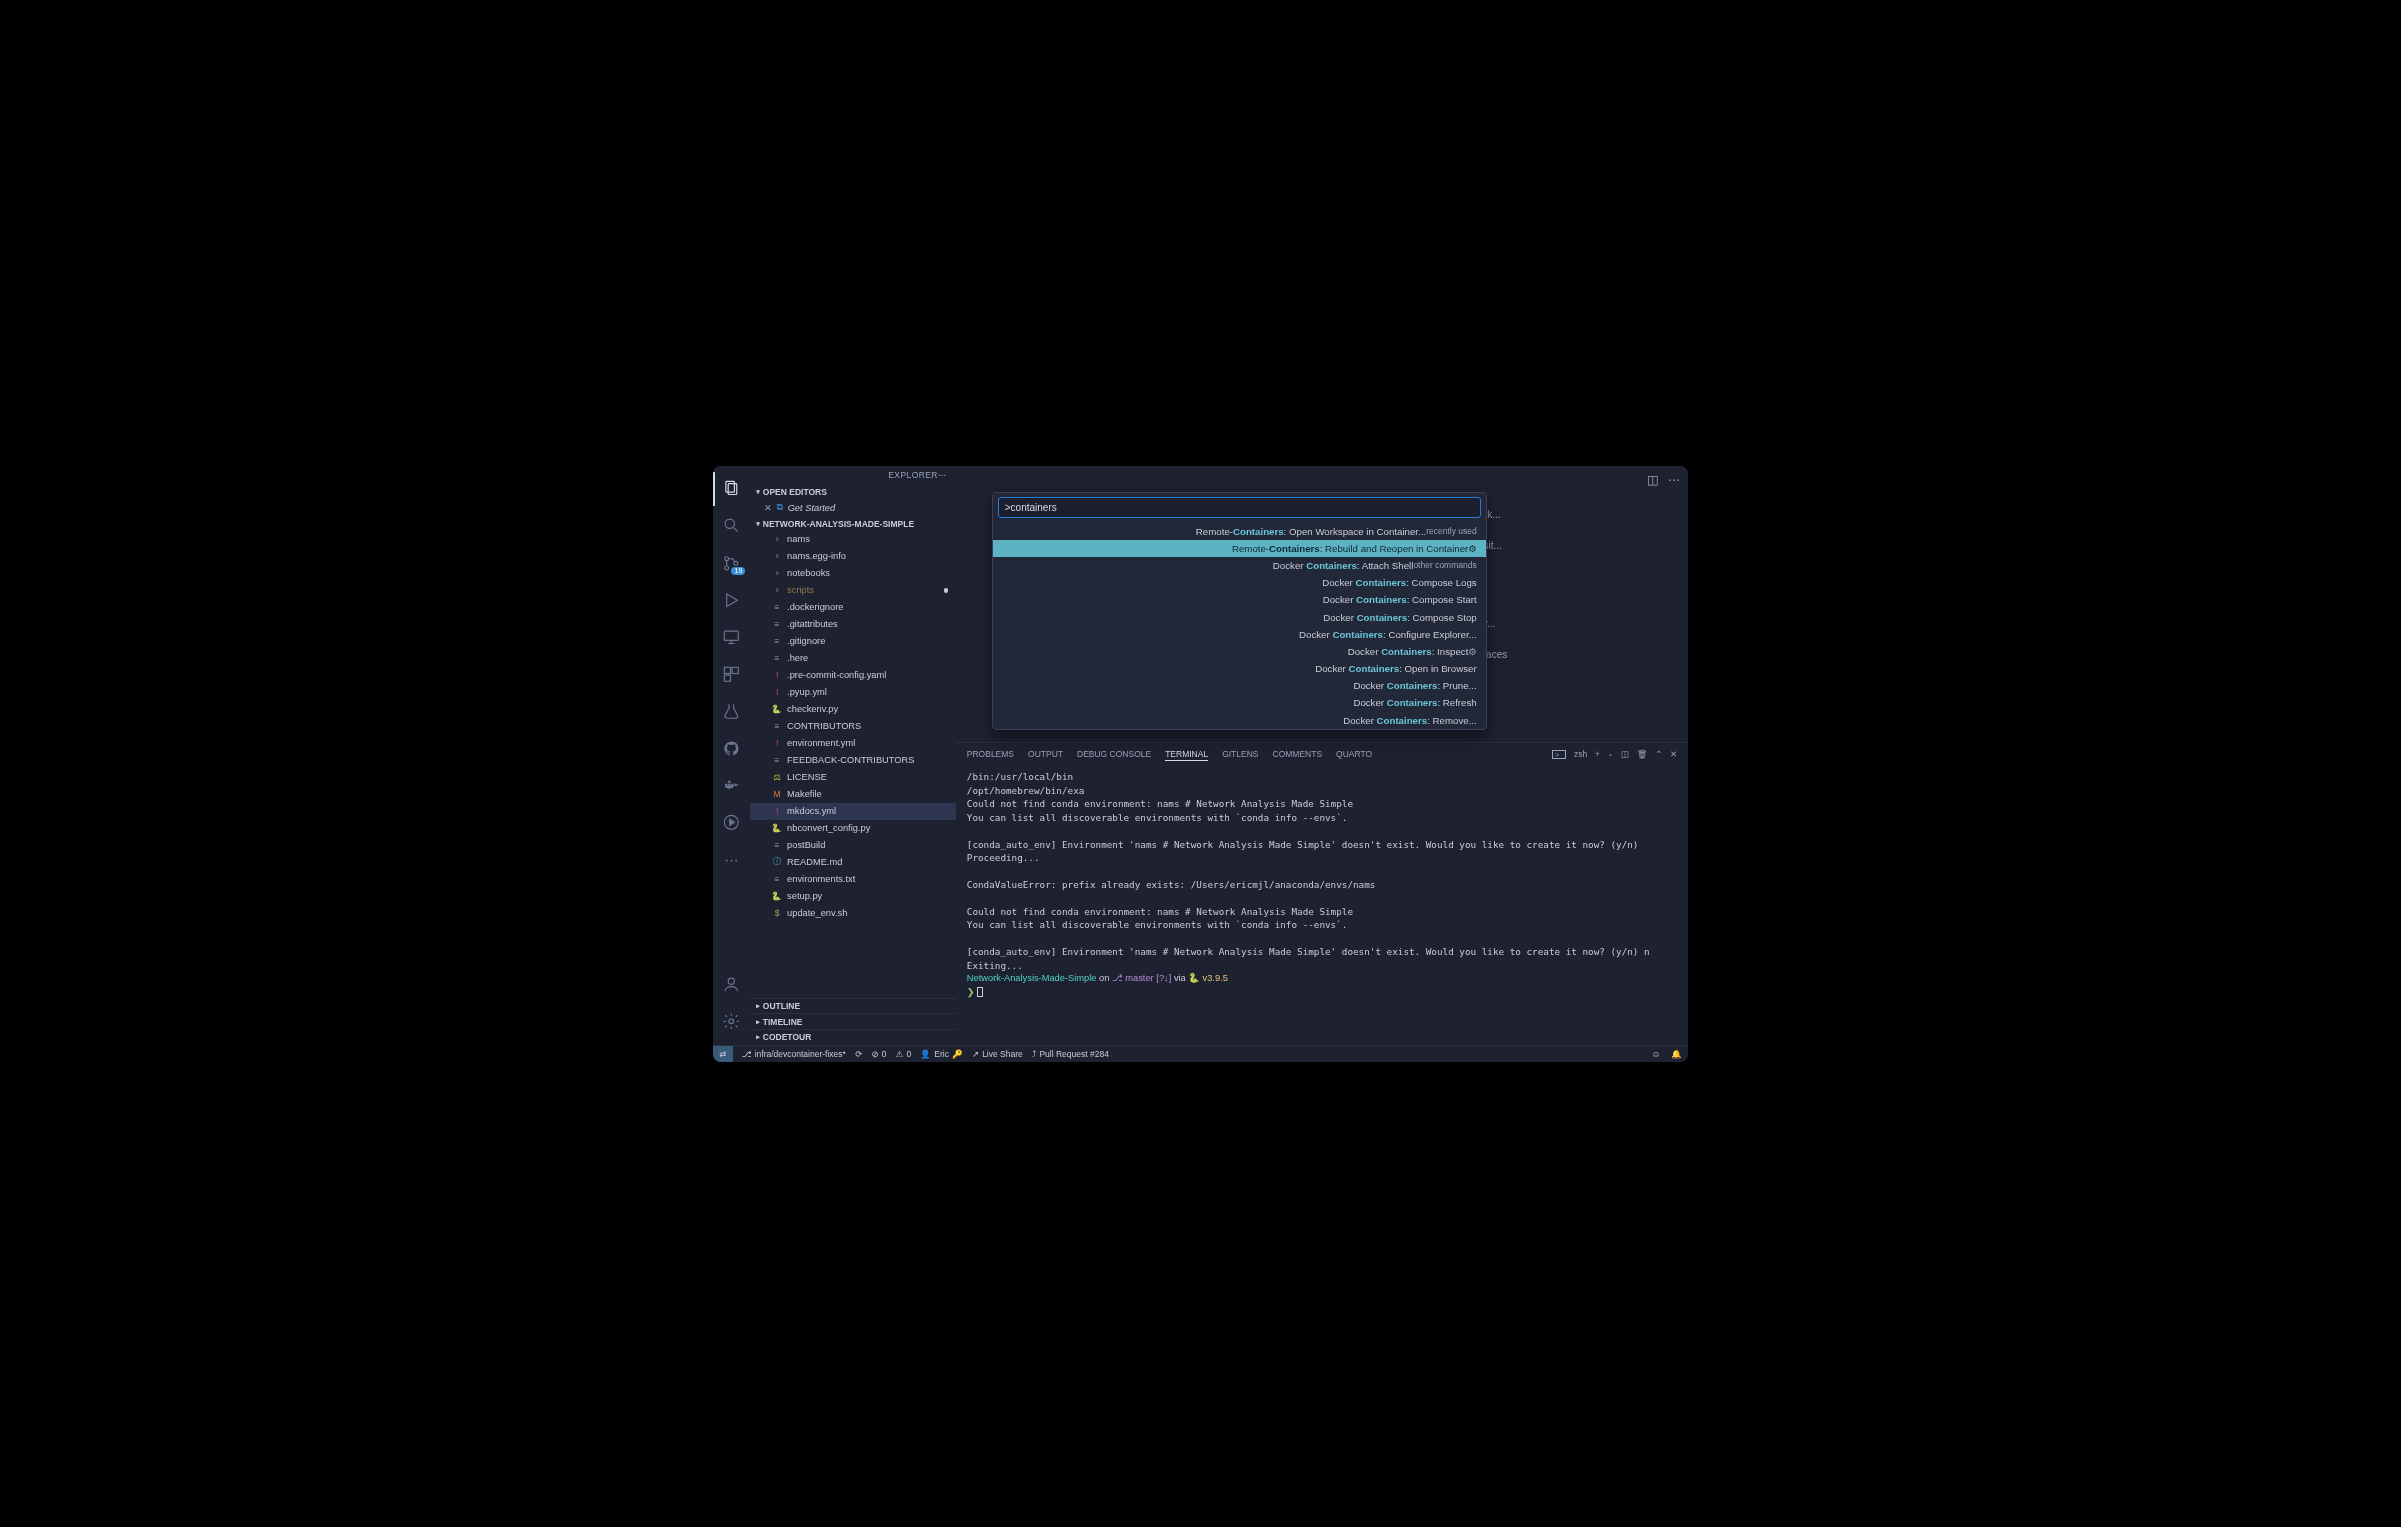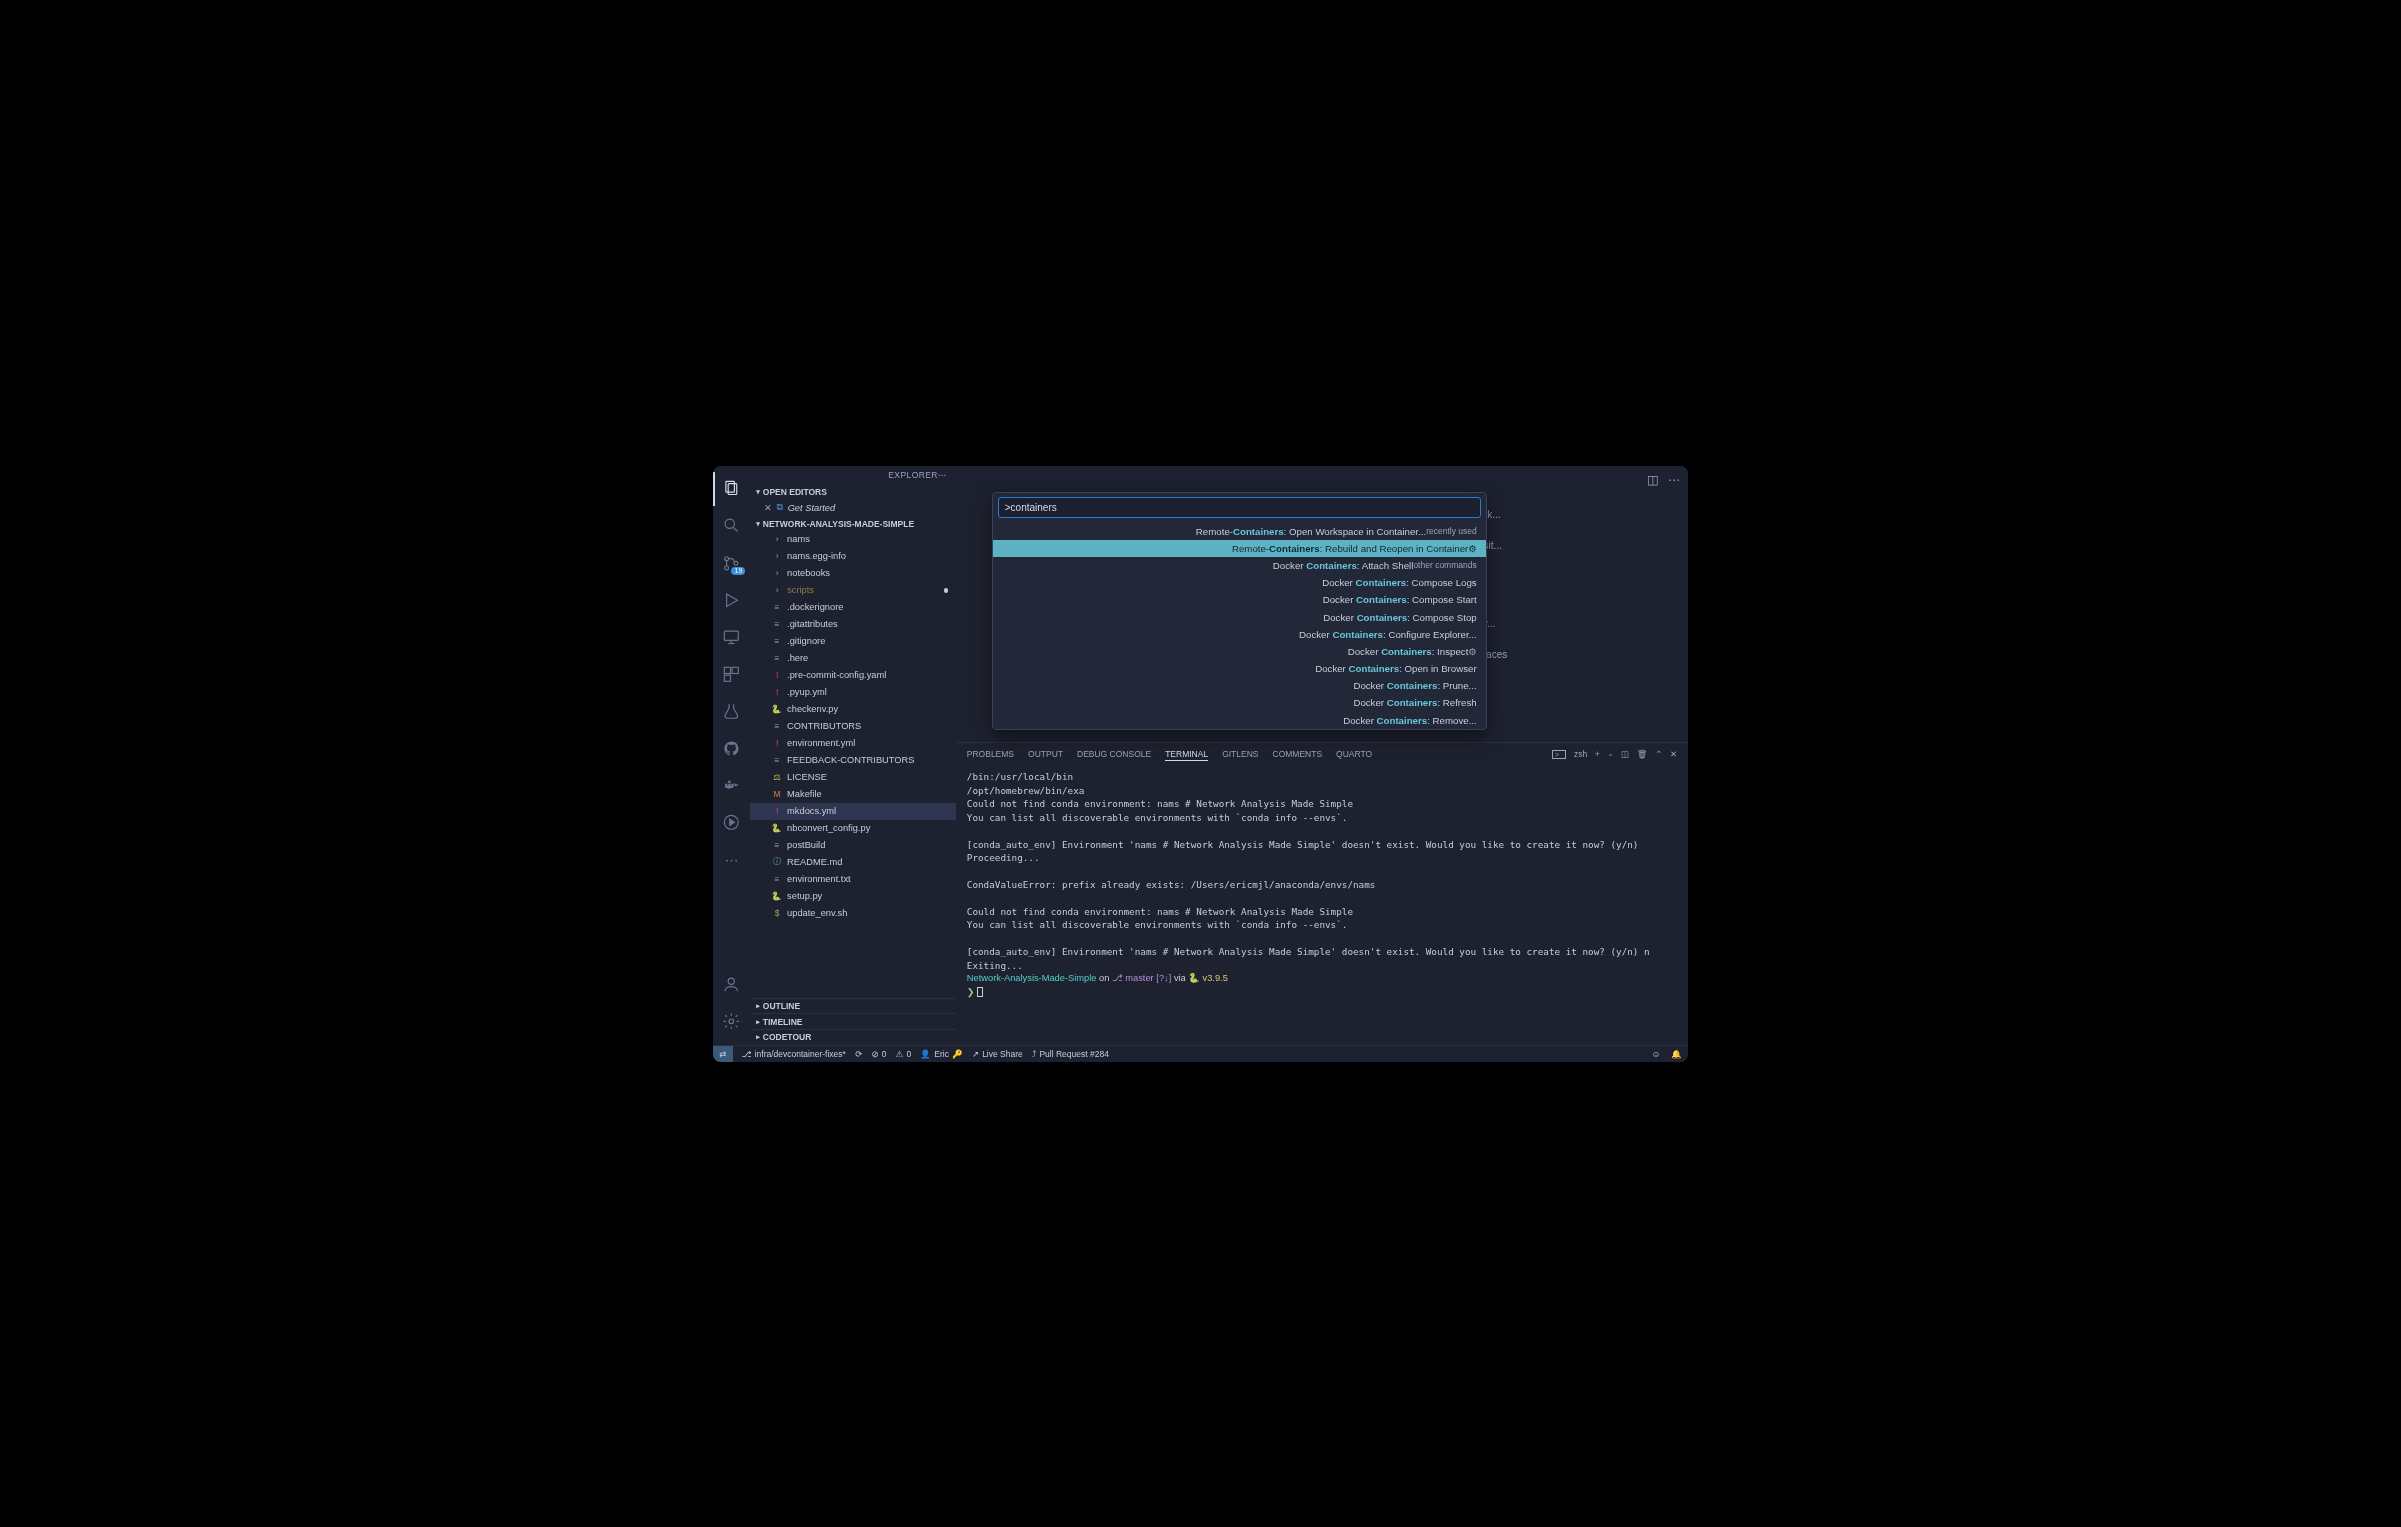--- a/index.html
+++ b/index.html
@@ -270,21 +270,21 @@
           <div class="file-row">
             <span class="icn txt">≡</span>
             <span>postBuild</span>
           </div>
           <div class="file-row">
             <span class="icn info">ⓘ</span>
             <span>README.md</span>
           </div>
           <div class="file-row">
             <span class="icn txt">≡</span>
-            <span>environment.txt</span>
+            <span>environments.txt</span>
           </div>
           <div class="file-row">
             <span class="icn py">🐍</span>
             <span>setup.py</span>
           </div>
           <div class="file-row">
             <span class="icn sh">$</span>
             <span>update_env.sh</span>
           </div>
         </div>

